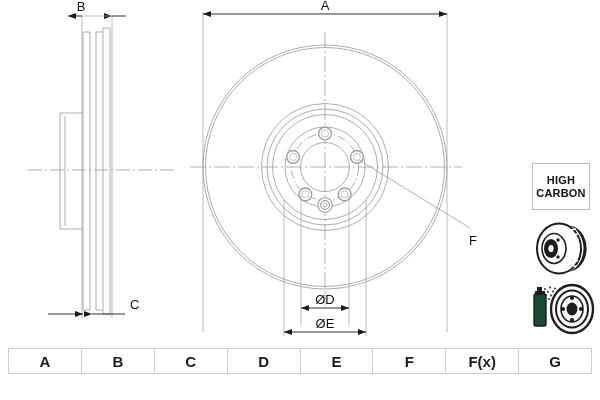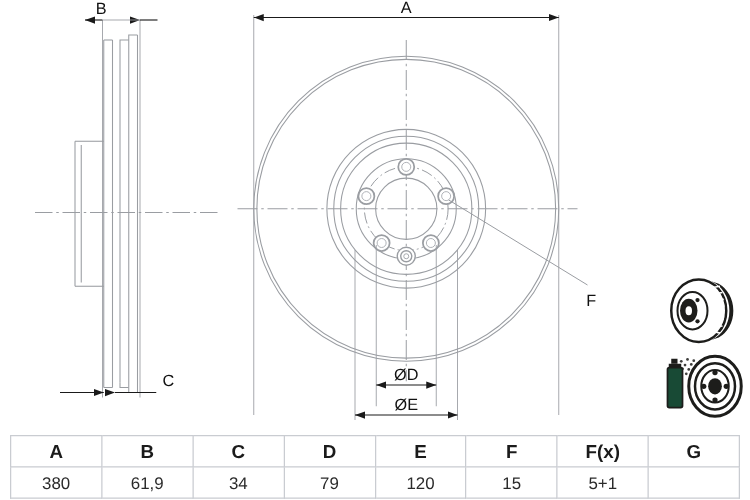--- a/index.html
+++ b/index.html
@@ -241,20 +241,24 @@
     </g>
 
     <text class="dimtext" x="325" y="10" text-anchor="middle">A</text>
     <text class="dimtext" x="325" y="304" text-anchor="middle">ØD</text>
     <text class="dimtext" x="325" y="328" text-anchor="middle">ØE</text>
     <text class="dimtext" x="473" y="245" text-anchor="middle">F</text>
   </svg>
 
   <div id="side-panel">
 
+    <div id="high-carbon-box">
+      <span>HIGH</span>
+      <span>CARBON</span>
+    </div>
 
     <svg class="panel-icon" id="icon-vented-disc" width="64" height="55" viewBox="0 0 64 55">
       <g>
 
         <ellipse cx="31" cy="27.5" rx="22" ry="25" fill="#ffffff" stroke="#1d1d1b" stroke-width="2"></ellipse>
 
         <path d="M41,4 A22,25 0 0 1 41,51 L47,49 A21,24 0 0 0 47,6 Z" fill="#1d1d1b"></path>
 
         <g stroke="#ffffff" stroke-width="1.4">
           <line x1="42" y1="9" x2="48" y2="8"></line>
@@ -319,26 +323,16 @@
       <tr class="hdr">
         <td>A</td>
         <td>B</td>
         <td>C</td>
         <td>D</td>
         <td>E</td>
         <td>F</td>
         <td>F(x)</td>
         <td>G</td>
       </tr>
-      <tr class="val">
-        <td>380</td>
-        <td>61,9</td>
-        <td>34</td>
-        <td>79</td>
-        <td>120</td>
-        <td>15</td>
-        <td>5+1</td>
-        <td></td>
-      </tr>
     </tbody>
   </table>
 
 </div>
 
 </body></html>

